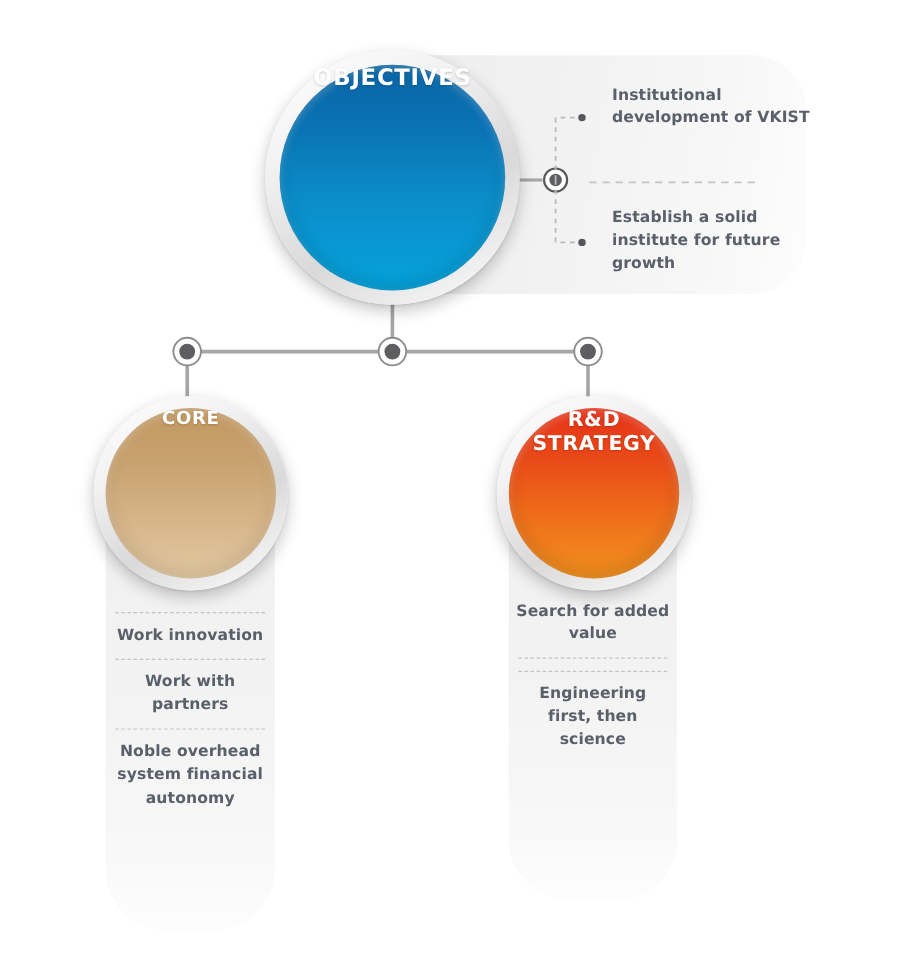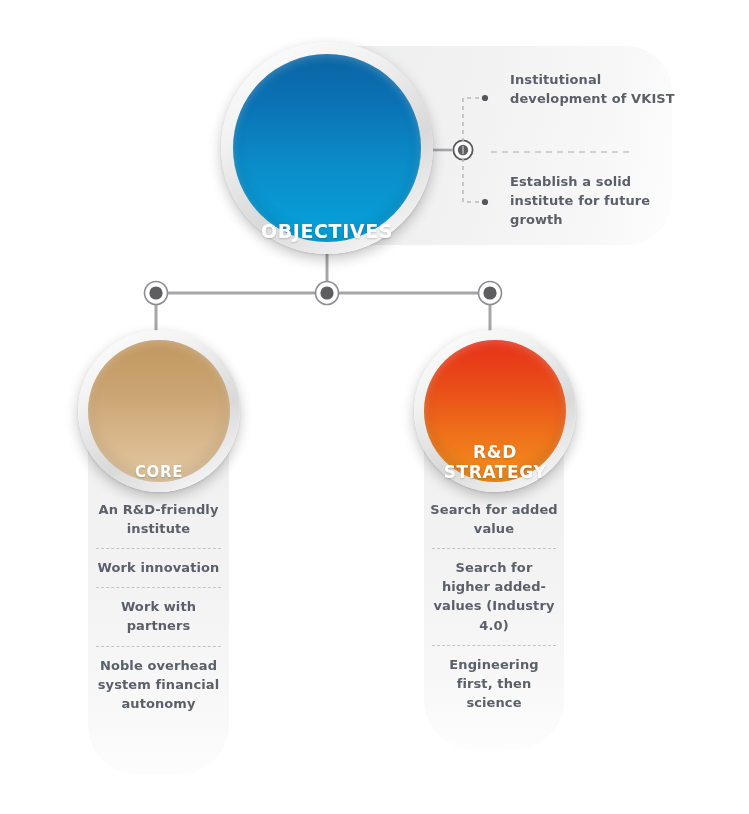--- a/index.html
+++ b/index.html
@@ -57,21 +57,21 @@
     left: 0; top: 0;
     width: 749px; height: 814px;
     pointer-events: none;
   }
 
   
   .node-circle {
     position: absolute;
     border-radius: 50%;
     display: flex;
-    align-items: flex-end;
+    align-items: flex-start;
     justify-content: center;
     text-align: center;
     color: #ffffff;
     font-weight: bold;
     letter-spacing: 0.6px;
     line-height: 1.18;
     box-sizing: border-box;
   }
   .ring {
     position: absolute;
@@ -193,30 +193,28 @@
 
   <div class="ring" id="ring-rd"></div>
   <div class="node-circle" id="circle-rd">
     <span class="circle-label">
       <span>R&amp;D</span><br>
       <span>STRATEGY</span>
     </span>
   </div>
 
   <div class="list-col" id="list-core">
-    <div class="list-item">An R&amp;D-friendly institute</div>
     <div class="list-sep"></div>
     <div class="list-item">Work innovation</div>
     <div class="list-sep"></div>
     <div class="list-item">Work with partners</div>
     <div class="list-sep"></div>
     <div class="list-item">Noble overhead system financial autonomy</div>
   </div>
 
   <div class="list-col" id="list-rd">
     <div class="list-item">Search for added value</div>
     <div class="list-sep"></div>
-    <div class="list-item">Search for higher added-values (Industry 4.0)</div>
     <div class="list-sep"></div>
     <div class="list-item">Engineering first, then science</div>
   </div>
 
 </div>
 
 </body></html>

